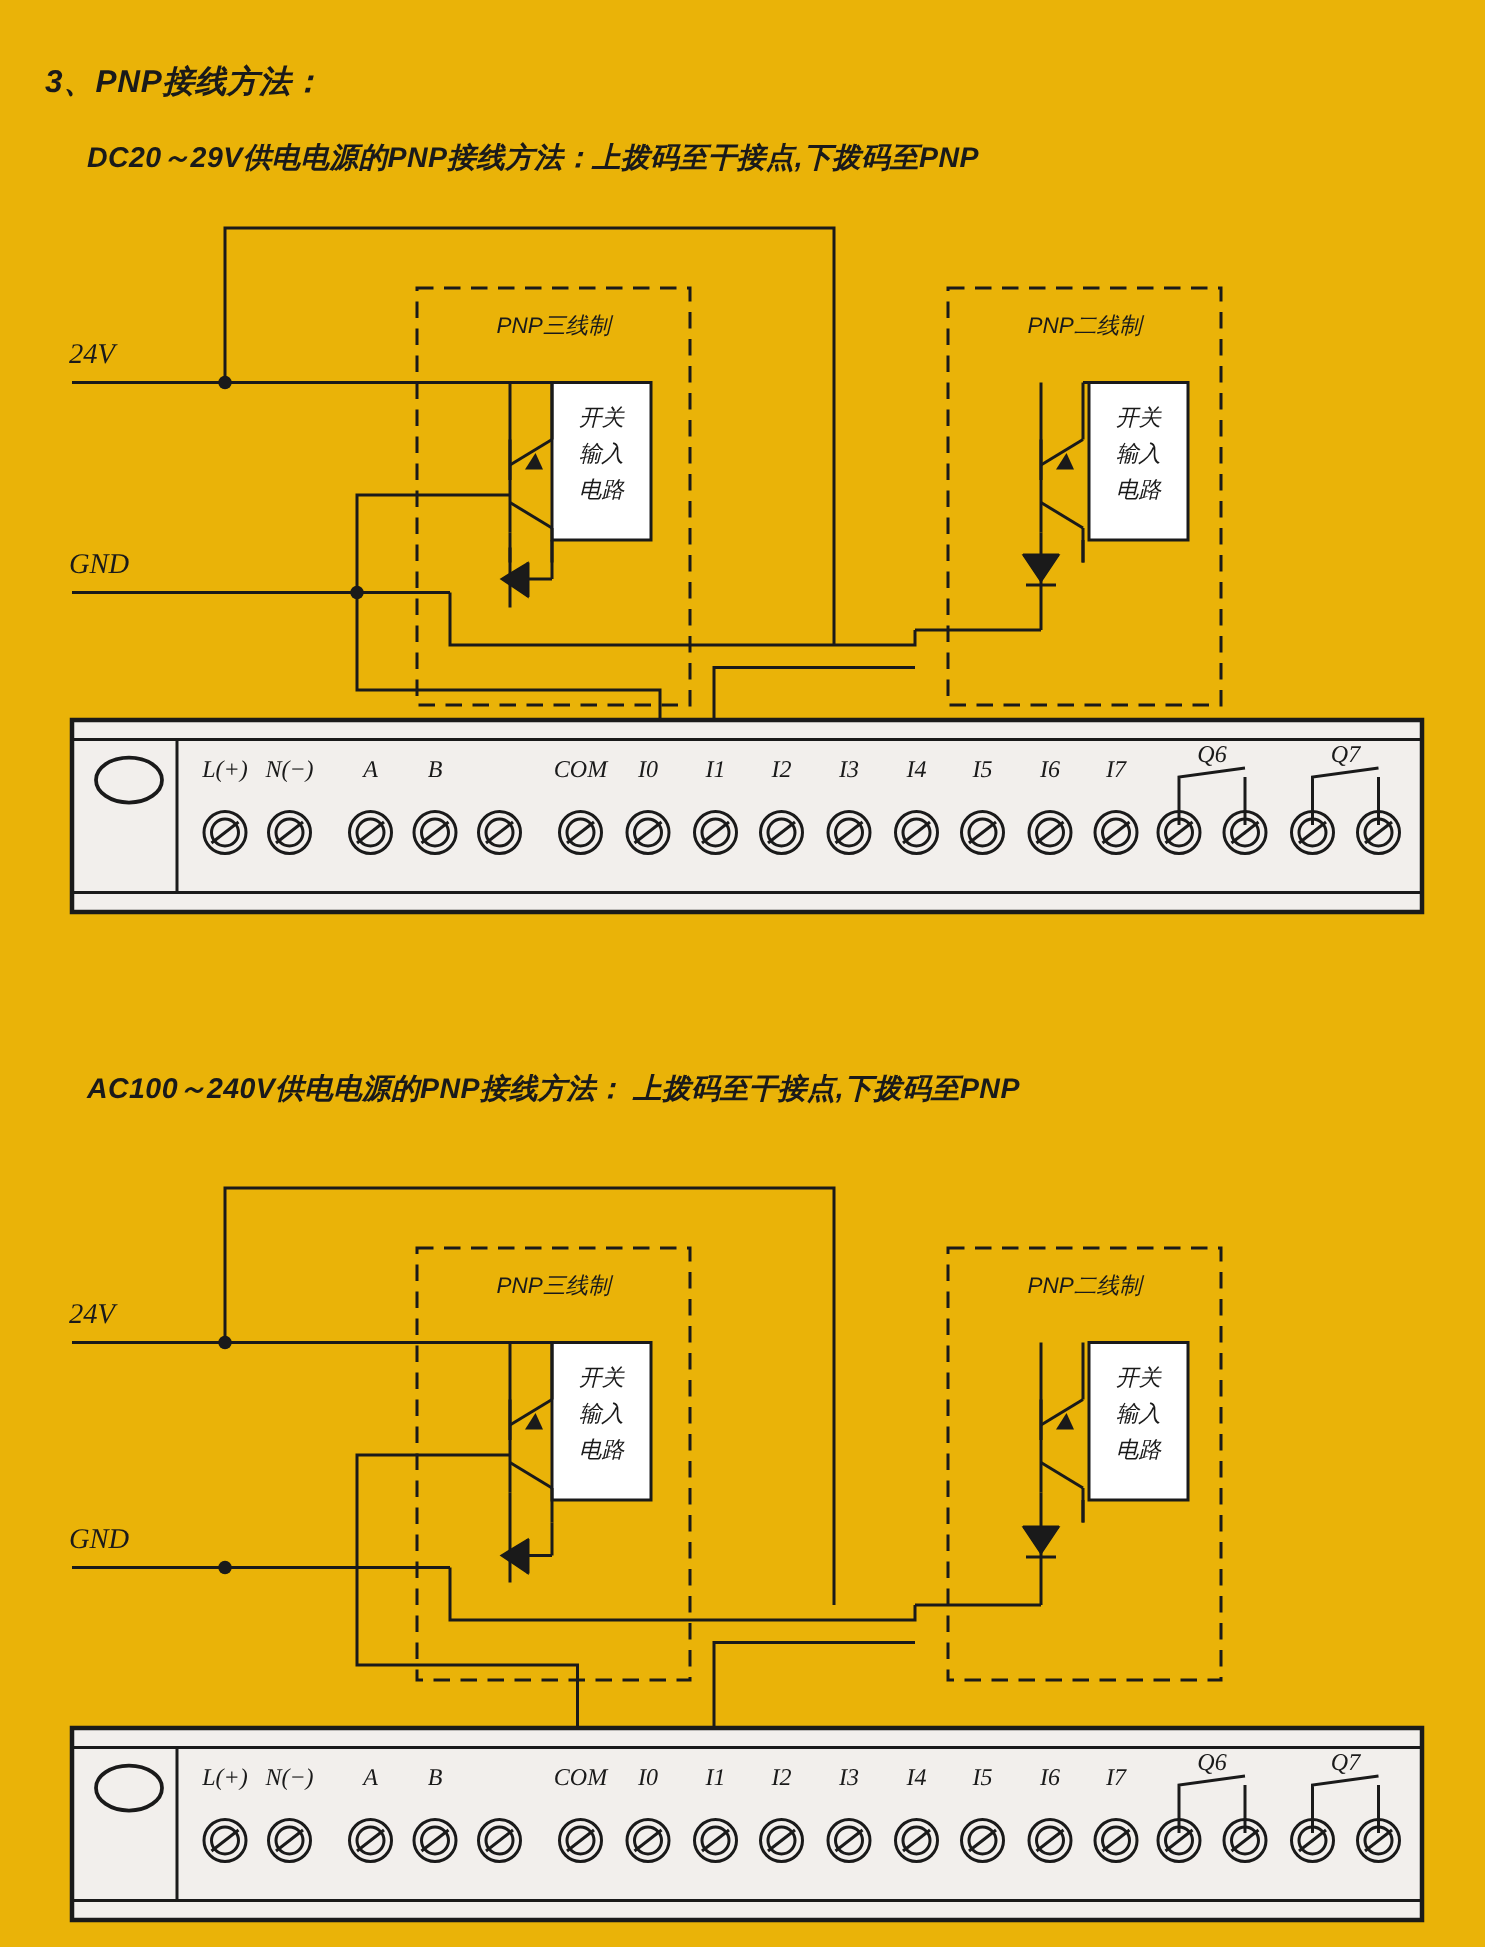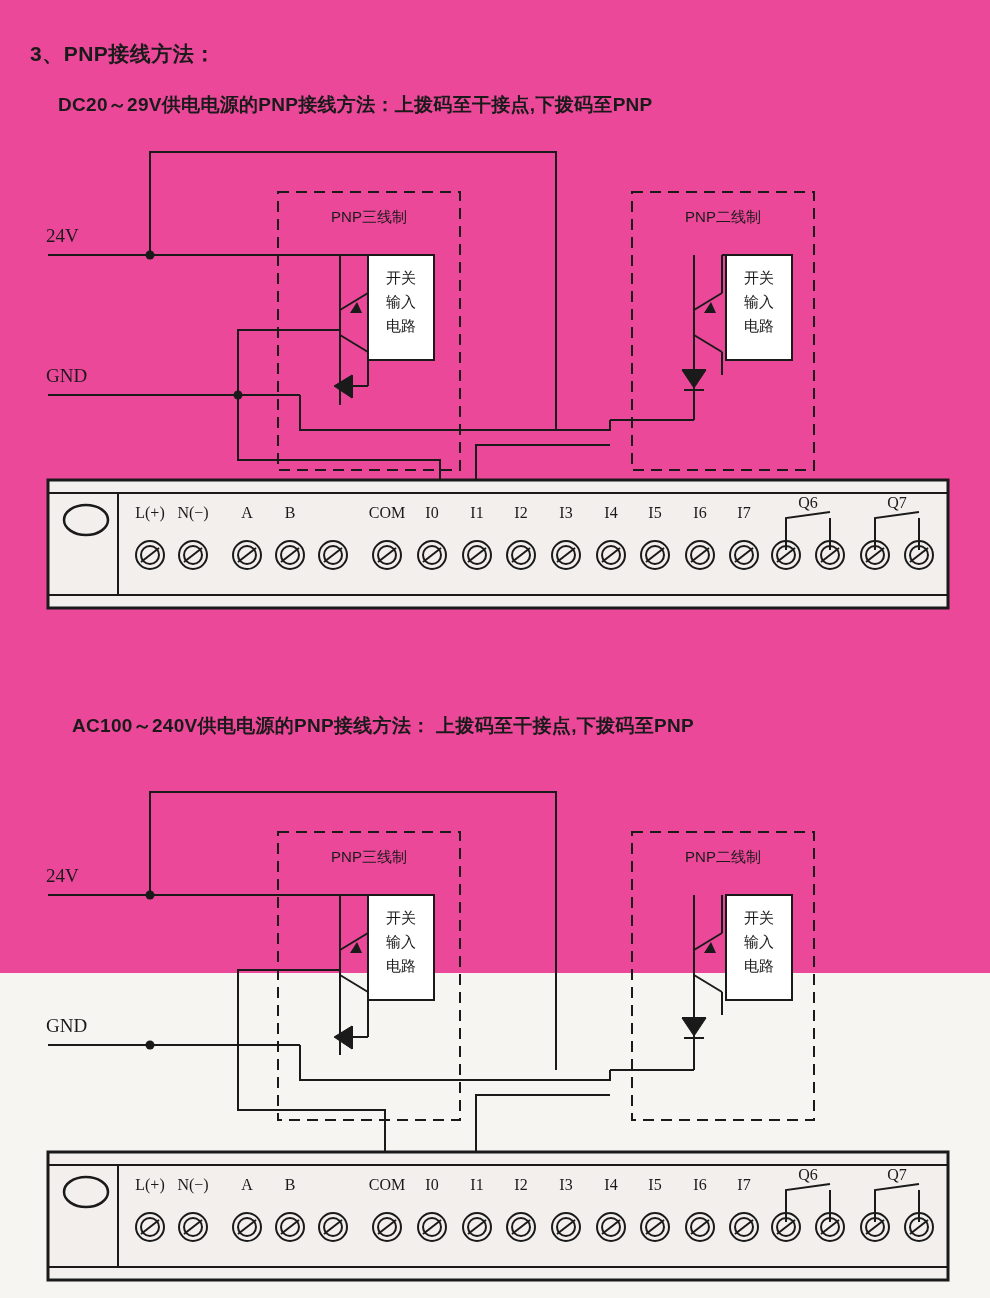--- a/index.html
+++ b/index.html
@@ -12,42 +12,43 @@
     height: 1298px;
     position: relative;
     font-family: "Liberation Sans", sans-serif;
     color: #1a1a1a;
     overflow: hidden;
   }
   .page {
     position: absolute;
     left: 0; top: 0;
     width: 990px;
-    height: 973px;
-    background: #ec4899;
+    height: 1298px;
+    background: #eab308;
+    font-style: italic;
   }
   .heading {
     position: absolute;
     left: 30px;
     top: 40px;
     font-size: 21px;
     font-weight: bold;
     letter-spacing: 0.5px;
   }
   .subtitle1 {
     position: absolute;
     left: 58px;
     top: 92px;
     font-size: 19px;
     font-weight: bold;
     letter-spacing: 0.3px;
   }
   .subtitle2 {
     position: absolute;
-    left: 72px;
+    left: 58px;
     top: 713px;
     font-size: 19px;
     font-weight: bold;
     letter-spacing: 0.3px;
   }
   svg {
     position: absolute;
     left: 0;
     top: 0;
     overflow: visible;

